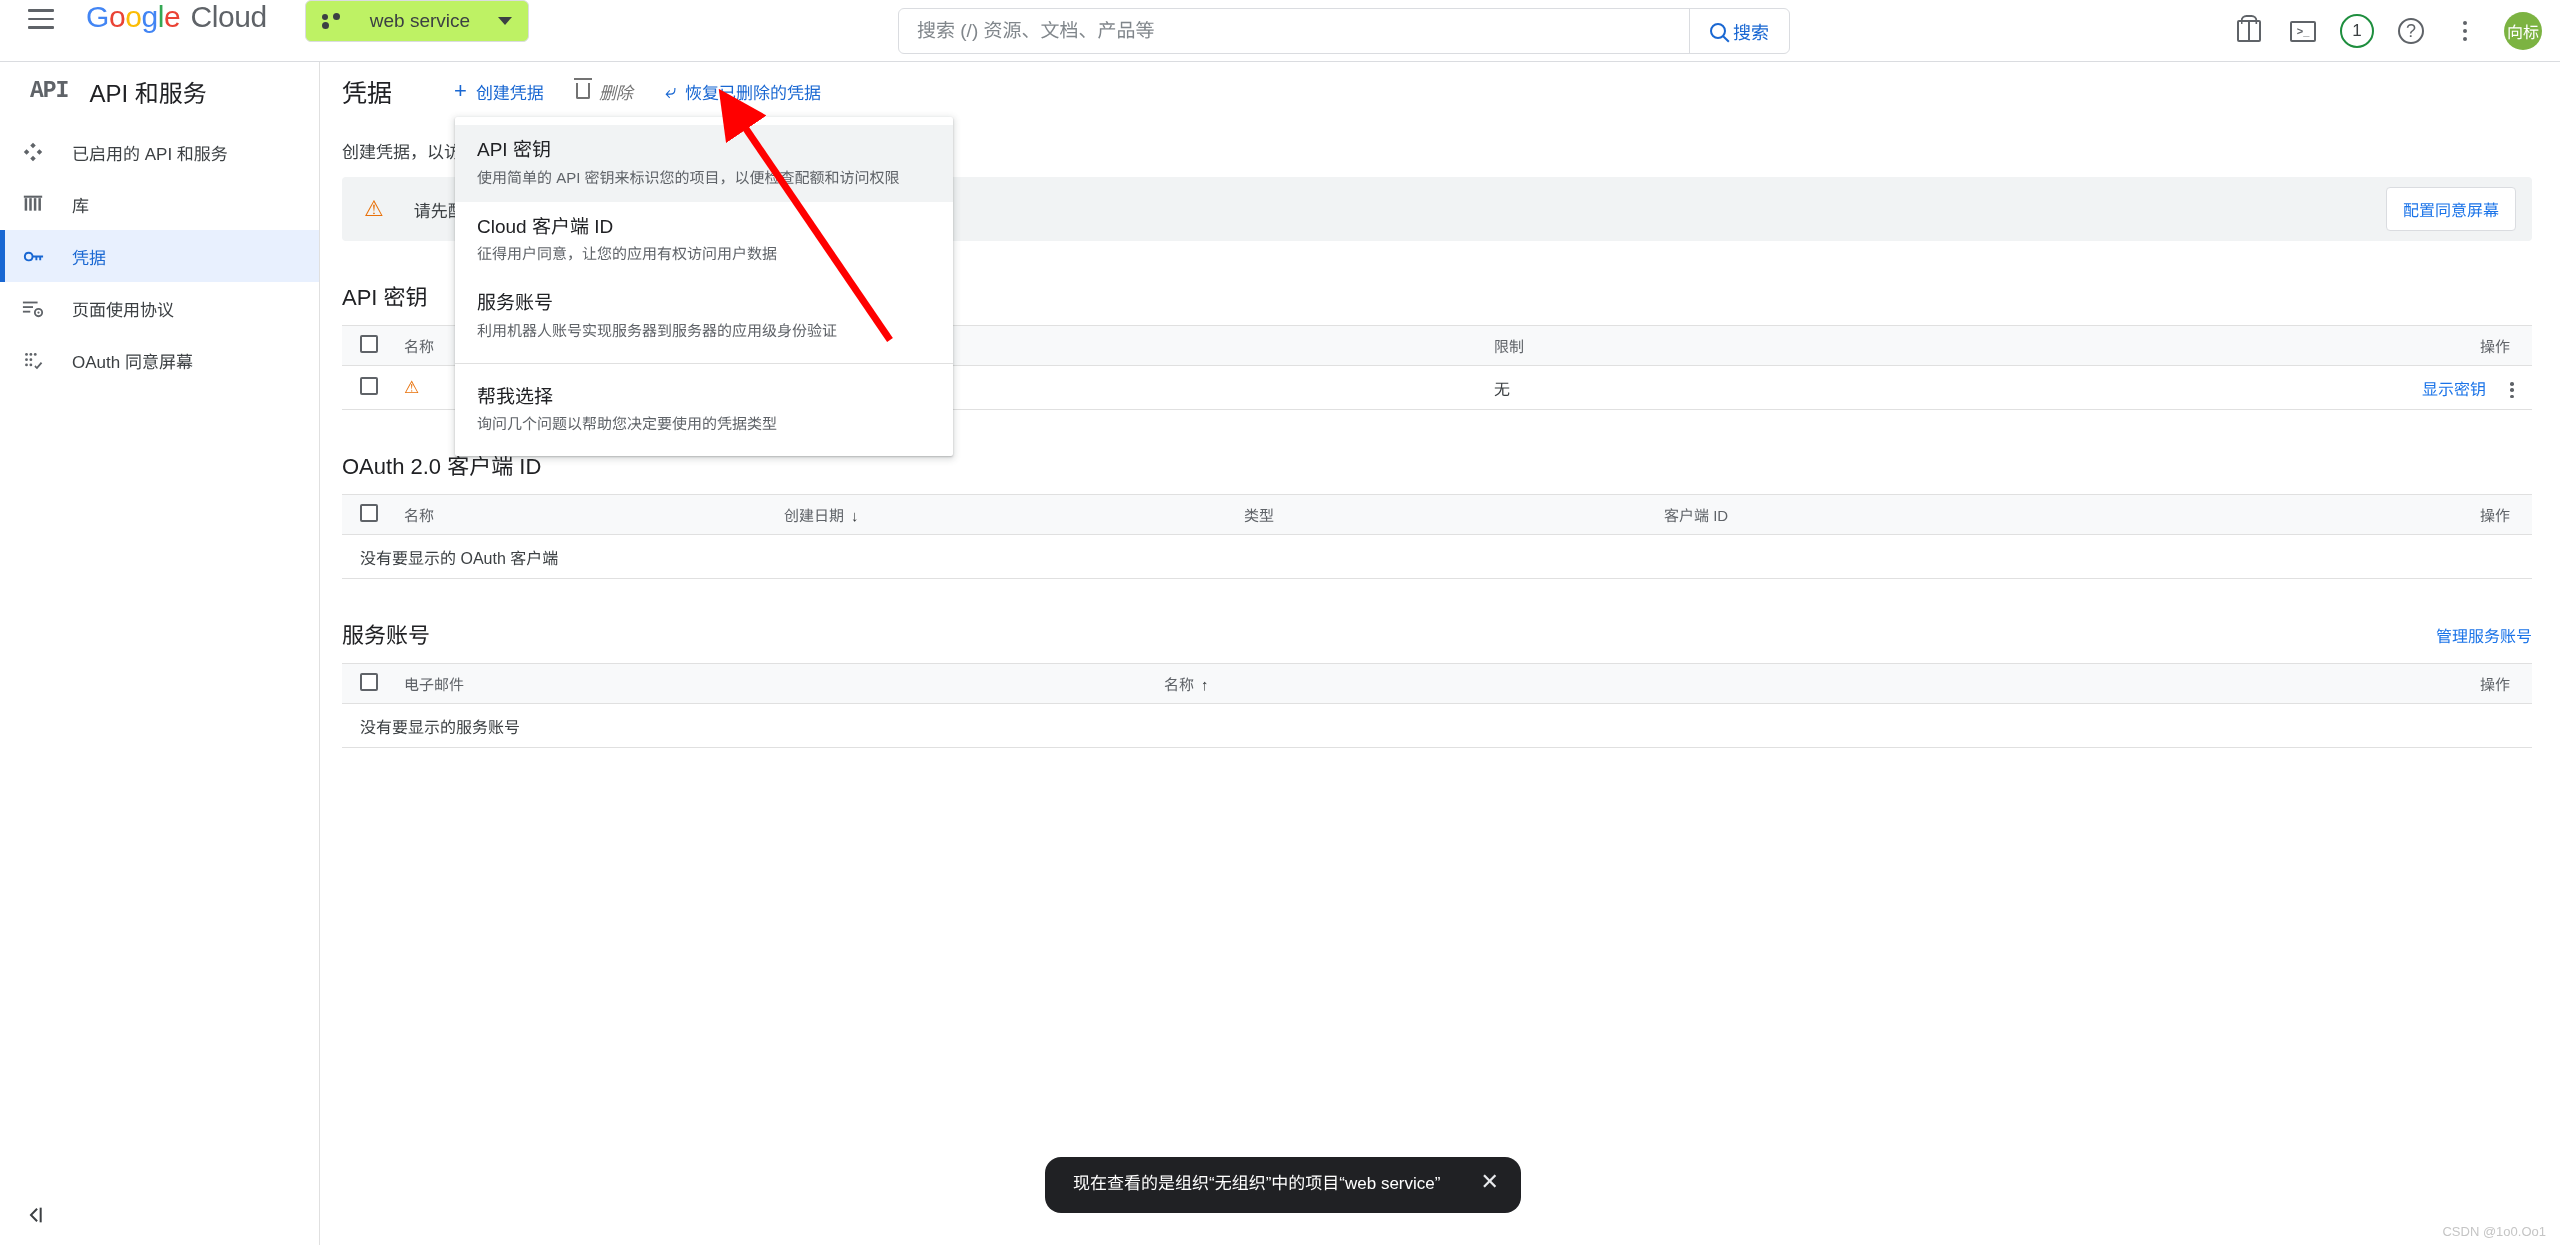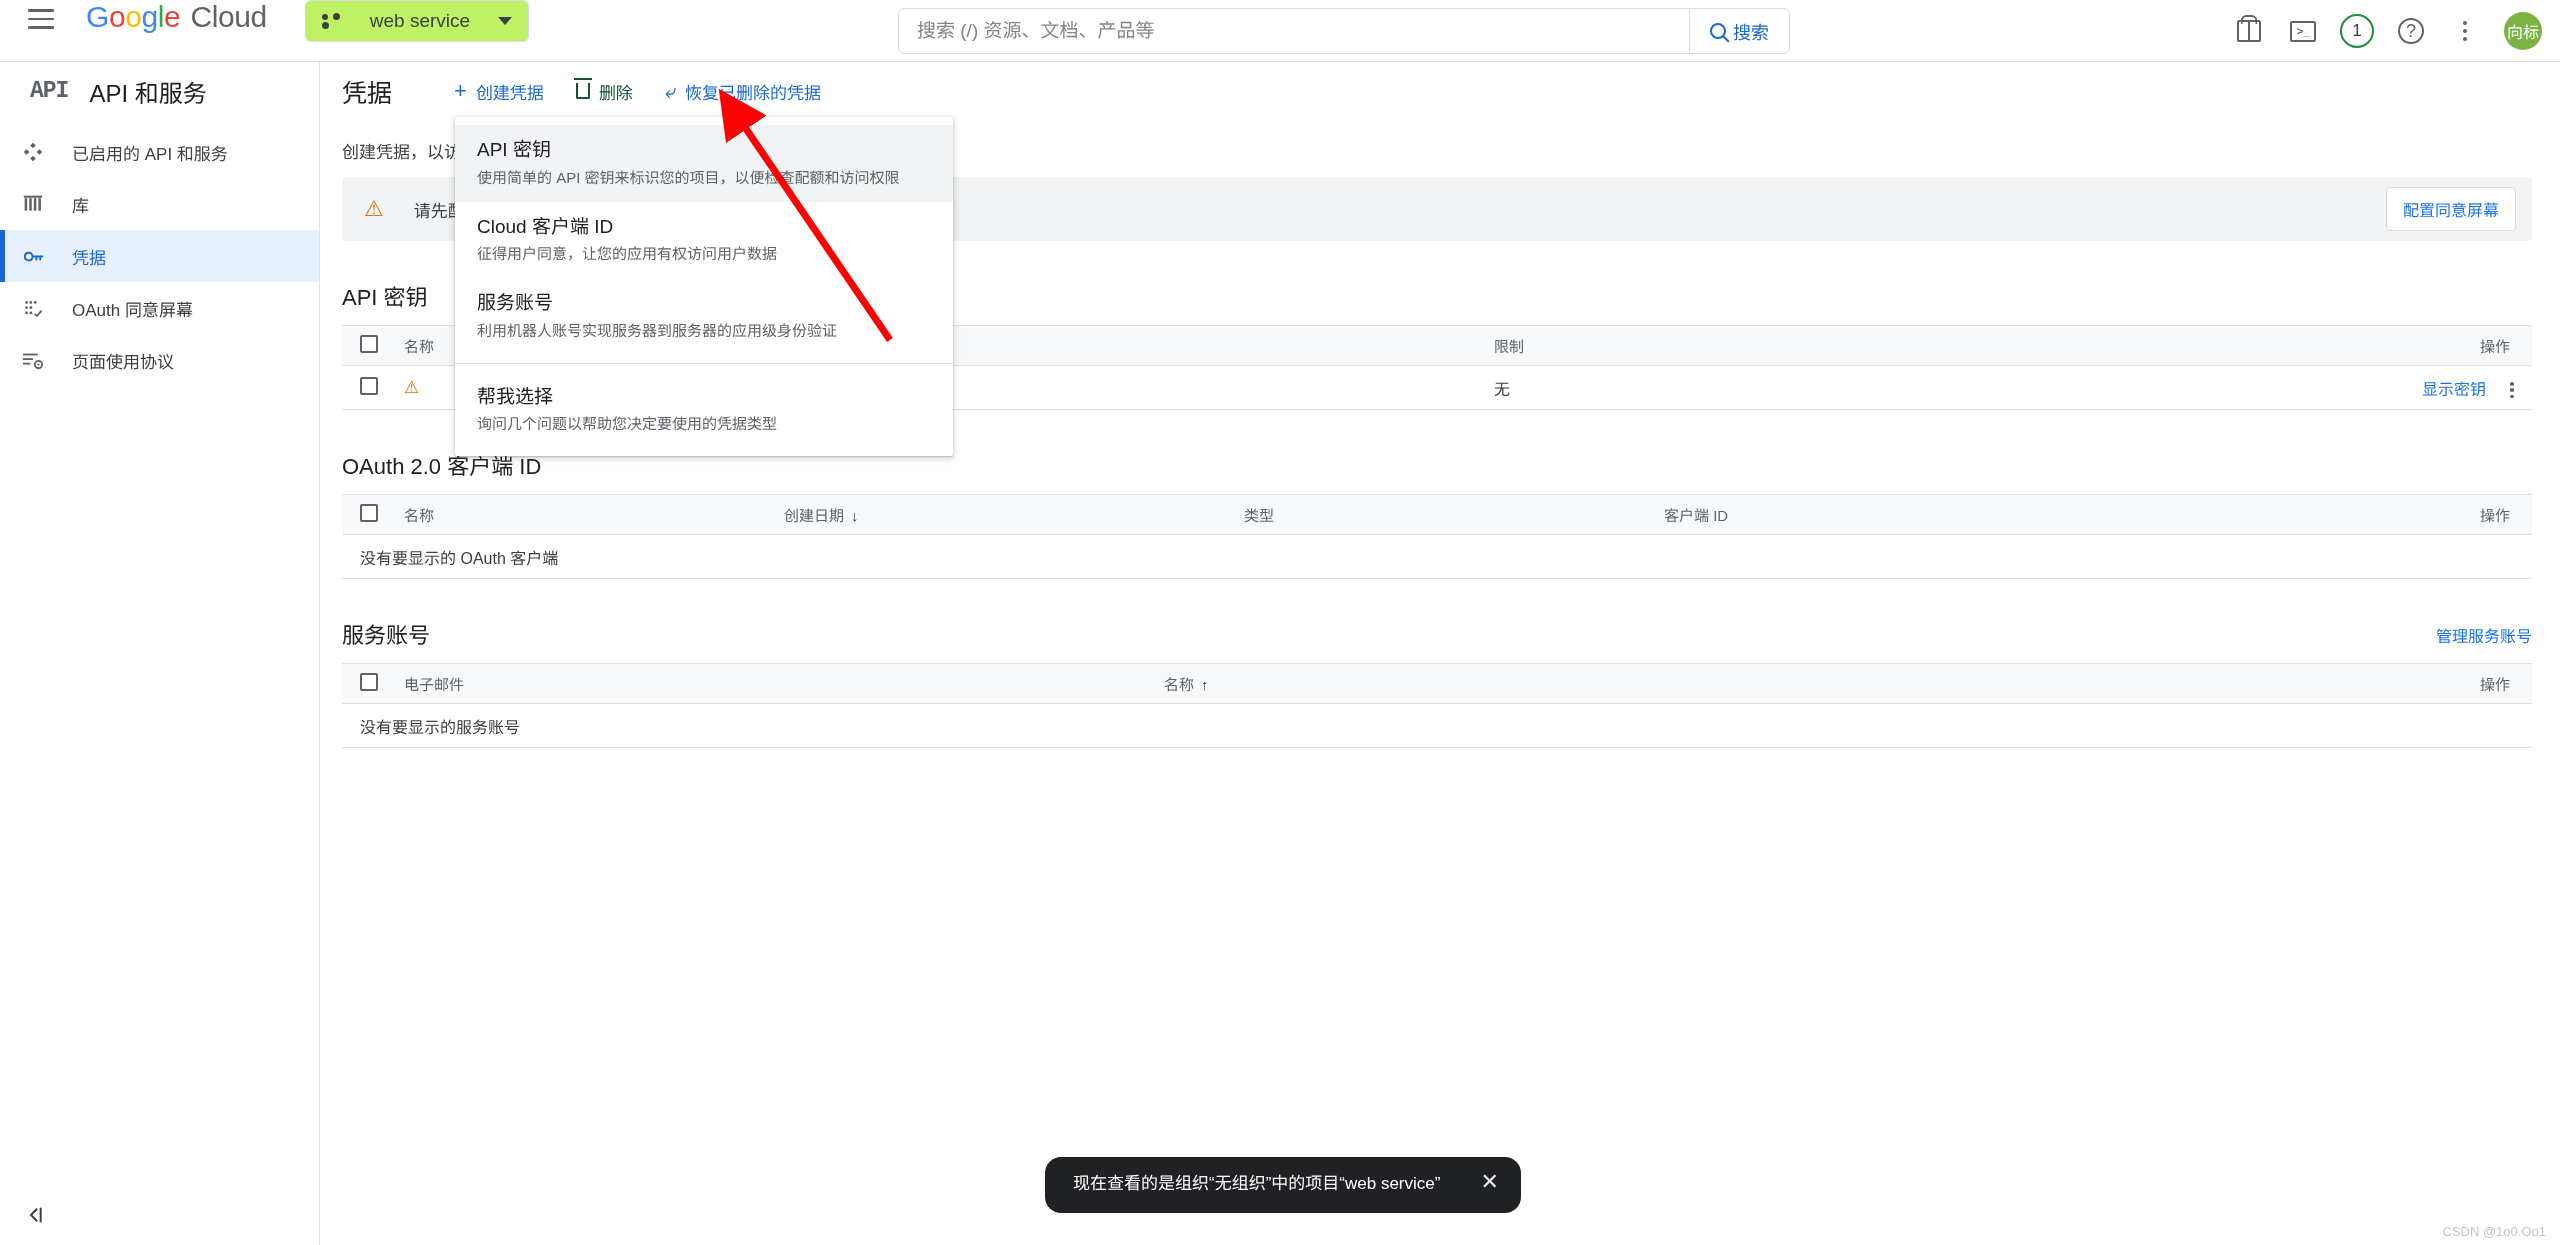--- a/index.html
+++ b/index.html
@@ -106,21 +106,21 @@
 
   
   .main { position:absolute; top:62px; left:320px; width: 2240px; height:1183px; background:#fff; }
   .page-toolbar { height: 58px; display:flex; align-items:center; padding-left: 22px; gap: 0; }
   .page-title { font-size: 25px; color:#202124; margin-right: 46px; }
   .tb-btn {
     display:flex; align-items:center; gap:9px; font-size:17px; color:#1967d2;
     padding: 8px 16px; cursor:pointer; background:transparent; border:none; border-radius:4px;
     font-family:"Liberation Sans","DejaVu Sans",sans-serif;
   }
-  .tb-btn.disabled { color:#14532d; cursor:default; }
+  .tb-btn.disabled { color:#737373; cursor:default;font-style:italic; }
   .plus { font-size: 22px; line-height: 1; }
   .trash { width:14px;height:16px;border:2px solid currentColor;border-top:none;border-radius:0 0 2px 2px;position:relative;}
   .trash::before{content:"";position:absolute;top:-5px;left:-4px;width:18px;height:2px;background:currentColor;}
   .undo { font-size:20px; line-height:1; transform: scaleX(-1); display:inline-block;}
 
   .content { padding: 0 28px 0 22px; }
   .intro-line { font-size:17px; color:#3c4043; margin: 18px 0 10px 0; }
 
   .warn-banner {
     margin-top: 14px; background:#f1f3f4; border-radius:4px;
@@ -281,49 +281,49 @@
       <span>库</span>
     </div>
 
     <div class="nav-item active">
       <span class="nav-ico">
         <svg width="23" height="23" viewBox="0 0 24 24" fill="currentColor">
             <path d="M7 9a3 3 0 100 6 3 3 0 000-6zm0-2a5 5 0 014.9 4H22v2h-2v3h-2v-3h-2v3h-2v-3h-2.1A5 5 0 117 7z"></path>
           </svg>
       </span>
       <span>凭据</span>
+    </div>
+
+    <div class="nav-item">
+      <span class="nav-ico">
+        <svg width="22" height="22" viewBox="0 0 24 24" fill="currentColor">
+            <rect x="1" y="5" width="16" height="2"></rect>
+            <rect x="1" y="10" width="11" height="2"></rect>
+            <rect x="1" y="15" width="8" height="2"></rect>
+            <circle cx="18" cy="17" r="4" fill="none" stroke="currentColor" stroke-width="2"></circle>
+            <circle cx="18" cy="17" r="1.2"></circle>
+          </svg>
+      </span>
+      <span>页面使用协议</span>
     </div>
 
     <div class="nav-item">
       <span class="nav-ico">
         <svg width="21" height="21" viewBox="0 0 24 24" fill="currentColor">
             <circle cx="4" cy="5" r="1.6"></circle>
             <circle cx="9" cy="5" r="1.6"></circle>
             <circle cx="14" cy="5" r="1.6"></circle>
             <circle cx="4" cy="11" r="1.6"></circle>
             <circle cx="9" cy="11" r="1.6"></circle>
             <circle cx="4" cy="17" r="1.6"></circle>
             <circle cx="9" cy="17" r="1.6"></circle>
             <path d="M13 19l3 3 6-7-1.6-1.3-4.6 5.4-1.6-1.6z"></path>
           </svg>
       </span>
       <span>OAuth 同意屏幕</span>
-    </div>
-
-    <div class="nav-item">
-      <span class="nav-ico">
-        <svg width="22" height="22" viewBox="0 0 24 24" fill="currentColor">
-            <rect x="1" y="5" width="16" height="2"></rect>
-            <rect x="1" y="10" width="11" height="2"></rect>
-            <rect x="1" y="15" width="8" height="2"></rect>
-            <circle cx="18" cy="17" r="4" fill="none" stroke="currentColor" stroke-width="2"></circle>
-            <circle cx="18" cy="17" r="1.2"></circle>
-          </svg>
-      </span>
-      <span>页面使用协议</span>
     </div>
   </div>
 
   <div class="collapse-btn">
     <svg width="22" height="22" viewBox="0 0 24 24" fill="#3c4043">
         <path d="M14 6l-6 6 6 6-1.6 1.6L5 12l7.4-7.6L14 6z"></path>
         <rect x="16" y="4" width="2.2" height="16"></rect>
       </svg>
   </div>
 </div>

